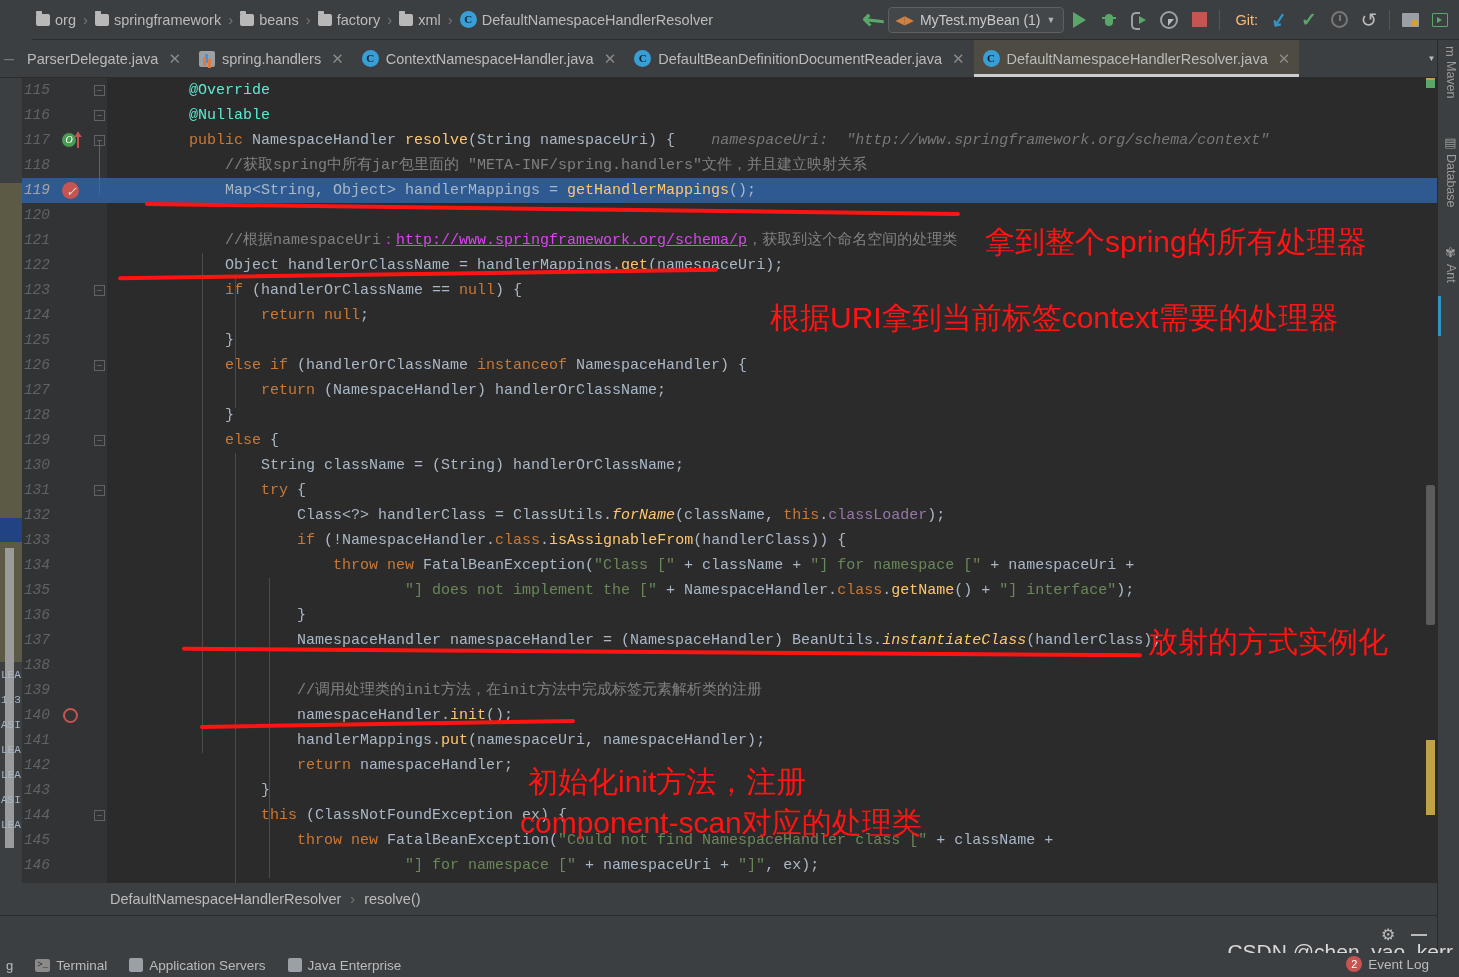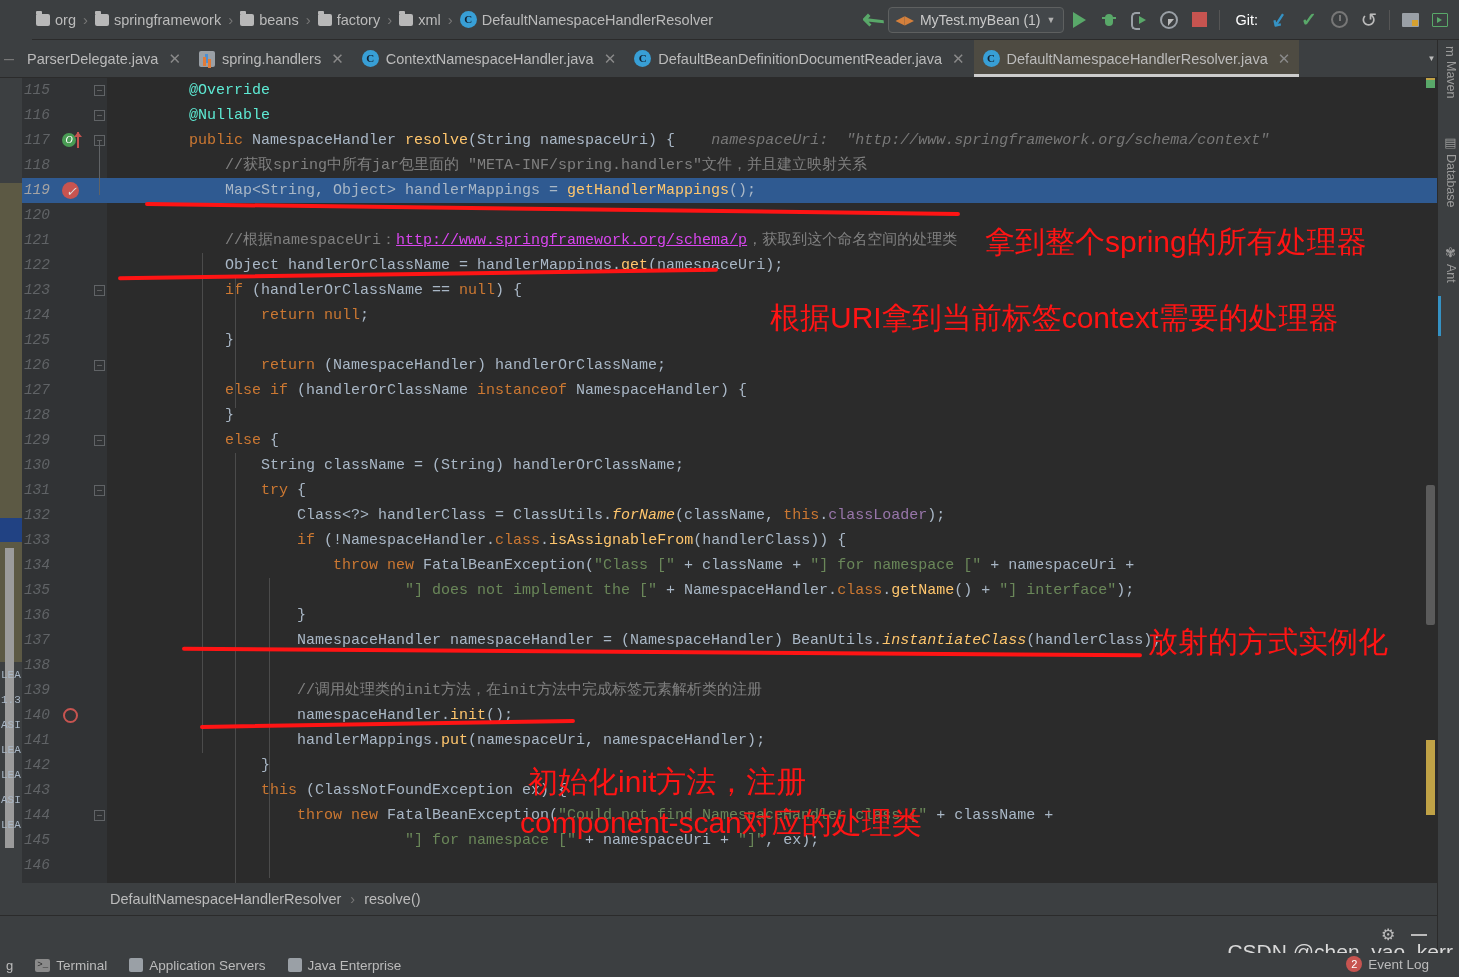--- a/index.html
+++ b/index.html
@@ -32,21 +32,21 @@
   .tb-spacer { flex: 1 1 auto; }
   .tb-right { display: flex; align-items: center; gap: 0px; padding-right: 6px; }
   .ico-btn { width: 30px; height: 30px; display: flex; align-items: center;
      justify-content: center; cursor: default; }
   .runcfg {
     display: flex; align-items: center; gap: 6px; height: 26px;
     border: 1px solid #5e6060; border-radius: 4px; padding: 0 8px 0 6px;
     color: #c9c9c9; font-size: 14px; background: #43474a;
   }
   .runcfg .caret { color: #b0b0b0; font-size: 9px; }
-  .gitlabel { color: #ffffff; font-size: 14.5px; padding: 0 6px 0 10px; }
+  .gitlabel { color: #fdba74; font-size: 14.5px; padding: 0 6px 0 10px; }
   .tb-div { width: 1px; height: 20px; background: #555; margin: 0 5px; }
   .tri-play { width:0;height:0;border-left:13px solid #59a869;
      border-top:8px solid transparent;border-bottom:8px solid transparent; }
   .sq-stop { width: 15px; height: 15px; background: #c75450; }
   .chk { color:#59a869; font-size:19px; font-weight:bold; }
   .arrow-dl { color:#3592c4; font-size:19px; font-weight:bold; transform: rotate(-12deg); display:inline-block;}
   .undo { color:#bbb; font-size:20px; }
   .clockic { width:17px;height:17px;border:2px solid #777;border-radius:50%; position:relative;}
   .clockic::after{content:"";position:absolute;top:2px;left:6px;width:2px;height:6px;background:#777;}
   .srch { width: 15px; height: 15px; border: 2px solid #bbb; border-radius: 50%; position: relative; }
@@ -472,36 +472,37 @@
         <div class="line">&nbsp;&nbsp;&nbsp;&nbsp;&nbsp;&nbsp;&nbsp;&nbsp;<span class="ann">@Nullable</span></div>
         <div class="line">&nbsp;&nbsp;&nbsp;&nbsp;&nbsp;&nbsp;&nbsp;&nbsp;<span class="kw">public</span> NamespaceHandler <span class="mtd">resolve</span>(String namespaceUri) {    <span class="hint">namespaceUri:  "http://www.springframework.org/schema/context"</span></div>
         <div class="line">&nbsp;&nbsp;&nbsp;&nbsp;&nbsp;&nbsp;&nbsp;&nbsp;&nbsp;&nbsp;&nbsp;&nbsp;<span class="cmt">//获取spring中所有jar包里面的 "META-INF/spring.handlers"文件，并且建立映射关系</span></div>
         <div class="line hl">&nbsp;&nbsp;&nbsp;&nbsp;&nbsp;&nbsp;&nbsp;&nbsp;&nbsp;&nbsp;&nbsp;&nbsp;Map&lt;String, Object&gt; handlerMappings = <span class="mtd">getHandlerMappings</span>();</div>
         <div class="line"></div>
         <div class="line">&nbsp;&nbsp;&nbsp;&nbsp;&nbsp;&nbsp;&nbsp;&nbsp;&nbsp;&nbsp;&nbsp;&nbsp;<span class="cmt">//根据namespaceUri：</span><span class="link">http://www.springframework.org/schema/p</span><span class="cmt">，获取到这个命名空间的处理类</span></div>
         <div class="line">&nbsp;&nbsp;&nbsp;&nbsp;&nbsp;&nbsp;&nbsp;&nbsp;&nbsp;&nbsp;&nbsp;&nbsp;Object handlerOrClassName = handlerMappings.<span class="mtd">get</span>(namespaceUri);</div>
         <div class="line">&nbsp;&nbsp;&nbsp;&nbsp;&nbsp;&nbsp;&nbsp;&nbsp;&nbsp;&nbsp;&nbsp;&nbsp;<span class="kw">if</span> (handlerOrClassName == <span class="kw">null</span>) {</div>
         <div class="line">&nbsp;&nbsp;&nbsp;&nbsp;&nbsp;&nbsp;&nbsp;&nbsp;&nbsp;&nbsp;&nbsp;&nbsp;&nbsp;&nbsp;&nbsp;&nbsp;<span class="kw">return</span> <span class="kw">null</span>;</div>
         <div class="line">&nbsp;&nbsp;&nbsp;&nbsp;&nbsp;&nbsp;&nbsp;&nbsp;&nbsp;&nbsp;&nbsp;&nbsp;}</div>
+        <div class="line">&nbsp;&nbsp;&nbsp;&nbsp;&nbsp;&nbsp;&nbsp;&nbsp;&nbsp;&nbsp;&nbsp;&nbsp;<span class="kw">else if</span> (handlerOrClassName <span class="kw">instanceof</span> NamespaceHandler) {</div>
         <div class="line">&nbsp;&nbsp;&nbsp;&nbsp;&nbsp;&nbsp;&nbsp;&nbsp;&nbsp;&nbsp;&nbsp;&nbsp;&nbsp;&nbsp;&nbsp;&nbsp;<span class="kw">return</span> (NamespaceHandler) handlerOrClassName;</div>
-        <div class="line">&nbsp;&nbsp;&nbsp;&nbsp;&nbsp;&nbsp;&nbsp;&nbsp;&nbsp;&nbsp;&nbsp;&nbsp;<span class="kw">else if</span> (handlerOrClassName <span class="kw">instanceof</span> NamespaceHandler) {</div>
         <div class="line">&nbsp;&nbsp;&nbsp;&nbsp;&nbsp;&nbsp;&nbsp;&nbsp;&nbsp;&nbsp;&nbsp;&nbsp;}</div>
         <div class="line">&nbsp;&nbsp;&nbsp;&nbsp;&nbsp;&nbsp;&nbsp;&nbsp;&nbsp;&nbsp;&nbsp;&nbsp;<span class="kw">else</span> {</div>
         <div class="line">&nbsp;&nbsp;&nbsp;&nbsp;&nbsp;&nbsp;&nbsp;&nbsp;&nbsp;&nbsp;&nbsp;&nbsp;&nbsp;&nbsp;&nbsp;&nbsp;String className = (String) handlerOrClassName;</div>
         <div class="line">&nbsp;&nbsp;&nbsp;&nbsp;&nbsp;&nbsp;&nbsp;&nbsp;&nbsp;&nbsp;&nbsp;&nbsp;&nbsp;&nbsp;&nbsp;&nbsp;<span class="kw">try</span> {</div>
         <div class="line">&nbsp;&nbsp;&nbsp;&nbsp;&nbsp;&nbsp;&nbsp;&nbsp;&nbsp;&nbsp;&nbsp;&nbsp;&nbsp;&nbsp;&nbsp;&nbsp;&nbsp;&nbsp;&nbsp;&nbsp;Class&lt;?&gt; handlerClass = ClassUtils.<span class="mtd ital">forName</span>(className, <span class="kw">this</span>.<span class="fld">classLoader</span>);</div>
         <div class="line">&nbsp;&nbsp;&nbsp;&nbsp;&nbsp;&nbsp;&nbsp;&nbsp;&nbsp;&nbsp;&nbsp;&nbsp;&nbsp;&nbsp;&nbsp;&nbsp;&nbsp;&nbsp;&nbsp;&nbsp;<span class="kw">if</span> (!NamespaceHandler.<span class="kw">class</span>.<span class="mtd">isAssignableFrom</span>(handlerClass)) {</div>
         <div class="line">&nbsp;&nbsp;&nbsp;&nbsp;&nbsp;&nbsp;&nbsp;&nbsp;&nbsp;&nbsp;&nbsp;&nbsp;&nbsp;&nbsp;&nbsp;&nbsp;&nbsp;&nbsp;&nbsp;&nbsp;&nbsp;&nbsp;&nbsp;&nbsp;<span class="kw">throw new</span> FatalBeanException(<span class="str">"Class ["</span> + className + <span class="str">"] for namespace ["</span> + namespaceUri +</div>
         <div class="line">&nbsp;&nbsp;&nbsp;&nbsp;&nbsp;&nbsp;&nbsp;&nbsp;&nbsp;&nbsp;&nbsp;&nbsp;&nbsp;&nbsp;&nbsp;&nbsp;&nbsp;&nbsp;&nbsp;&nbsp;&nbsp;&nbsp;&nbsp;&nbsp;&nbsp;&nbsp;&nbsp;&nbsp;&nbsp;&nbsp;&nbsp;&nbsp;<span class="str">"] does not implement the ["</span> + NamespaceHandler.<span class="kw">class</span>.<span class="mtd">getName</span>() + <span class="str">"] interface"</span>);</div>
         <div class="line">&nbsp;&nbsp;&nbsp;&nbsp;&nbsp;&nbsp;&nbsp;&nbsp;&nbsp;&nbsp;&nbsp;&nbsp;&nbsp;&nbsp;&nbsp;&nbsp;&nbsp;&nbsp;&nbsp;&nbsp;}</div>
         <div class="line">&nbsp;&nbsp;&nbsp;&nbsp;&nbsp;&nbsp;&nbsp;&nbsp;&nbsp;&nbsp;&nbsp;&nbsp;&nbsp;&nbsp;&nbsp;&nbsp;&nbsp;&nbsp;&nbsp;&nbsp;NamespaceHandler namespaceHandler = (NamespaceHandler) BeanUtils.<span class="mtd ital">instantiateClass</span>(handlerClass);</div>
         <div class="line"></div>
         <div class="line">&nbsp;&nbsp;&nbsp;&nbsp;&nbsp;&nbsp;&nbsp;&nbsp;&nbsp;&nbsp;&nbsp;&nbsp;&nbsp;&nbsp;&nbsp;&nbsp;&nbsp;&nbsp;&nbsp;&nbsp;<span class="cmt">//调用处理类的init方法，在init方法中完成标签元素解析类的注册</span></div>
         <div class="line">&nbsp;&nbsp;&nbsp;&nbsp;&nbsp;&nbsp;&nbsp;&nbsp;&nbsp;&nbsp;&nbsp;&nbsp;&nbsp;&nbsp;&nbsp;&nbsp;&nbsp;&nbsp;&nbsp;&nbsp;namespaceHandler.<span class="mtd">init</span>();</div>
         <div class="line">&nbsp;&nbsp;&nbsp;&nbsp;&nbsp;&nbsp;&nbsp;&nbsp;&nbsp;&nbsp;&nbsp;&nbsp;&nbsp;&nbsp;&nbsp;&nbsp;&nbsp;&nbsp;&nbsp;&nbsp;handlerMappings.<span class="mtd">put</span>(namespaceUri, namespaceHandler);</div>
+        <div class="line">&nbsp;&nbsp;&nbsp;&nbsp;&nbsp;&nbsp;&nbsp;&nbsp;&nbsp;&nbsp;&nbsp;&nbsp;&nbsp;&nbsp;&nbsp;&nbsp;&nbsp;&nbsp;&nbsp;&nbsp;<span class="kw">return</span> namespaceHandler;</div>
         <div class="line">&nbsp;&nbsp;&nbsp;&nbsp;&nbsp;&nbsp;&nbsp;&nbsp;&nbsp;&nbsp;&nbsp;&nbsp;&nbsp;&nbsp;&nbsp;&nbsp;}</div>
         <div class="line">&nbsp;&nbsp;&nbsp;&nbsp;&nbsp;&nbsp;&nbsp;&nbsp;&nbsp;&nbsp;&nbsp;&nbsp;&nbsp;&nbsp;&nbsp;&nbsp;<span class="kw">this</span> (ClassNotFoundException ex) {</div>
         <div class="line">&nbsp;&nbsp;&nbsp;&nbsp;&nbsp;&nbsp;&nbsp;&nbsp;&nbsp;&nbsp;&nbsp;&nbsp;&nbsp;&nbsp;&nbsp;&nbsp;&nbsp;&nbsp;&nbsp;&nbsp;<span class="kw">throw new</span> FatalBeanException(<span class="str">"Could not find NamespaceHandler class ["</span> + className +</div>
         <div class="line">&nbsp;&nbsp;&nbsp;&nbsp;&nbsp;&nbsp;&nbsp;&nbsp;&nbsp;&nbsp;&nbsp;&nbsp;&nbsp;&nbsp;&nbsp;&nbsp;&nbsp;&nbsp;&nbsp;&nbsp;&nbsp;&nbsp;&nbsp;&nbsp;&nbsp;&nbsp;&nbsp;&nbsp;&nbsp;&nbsp;&nbsp;&nbsp;<span class="str">"] for namespace ["</span> + namespaceUri + <span class="str">"]"</span>, ex);</div>
       </div>
 
     <div class="vguide" style="left:180px;top:175px;height:500px;"></div>
     <div class="vguide" style="left:213px;top:200px;height:130px;"></div>
     <div class="vguide" style="left:213px;top:375px;height:430px;"></div>
     <div class="vguide" style="left:247px;top:500px;height:300px;"></div>

